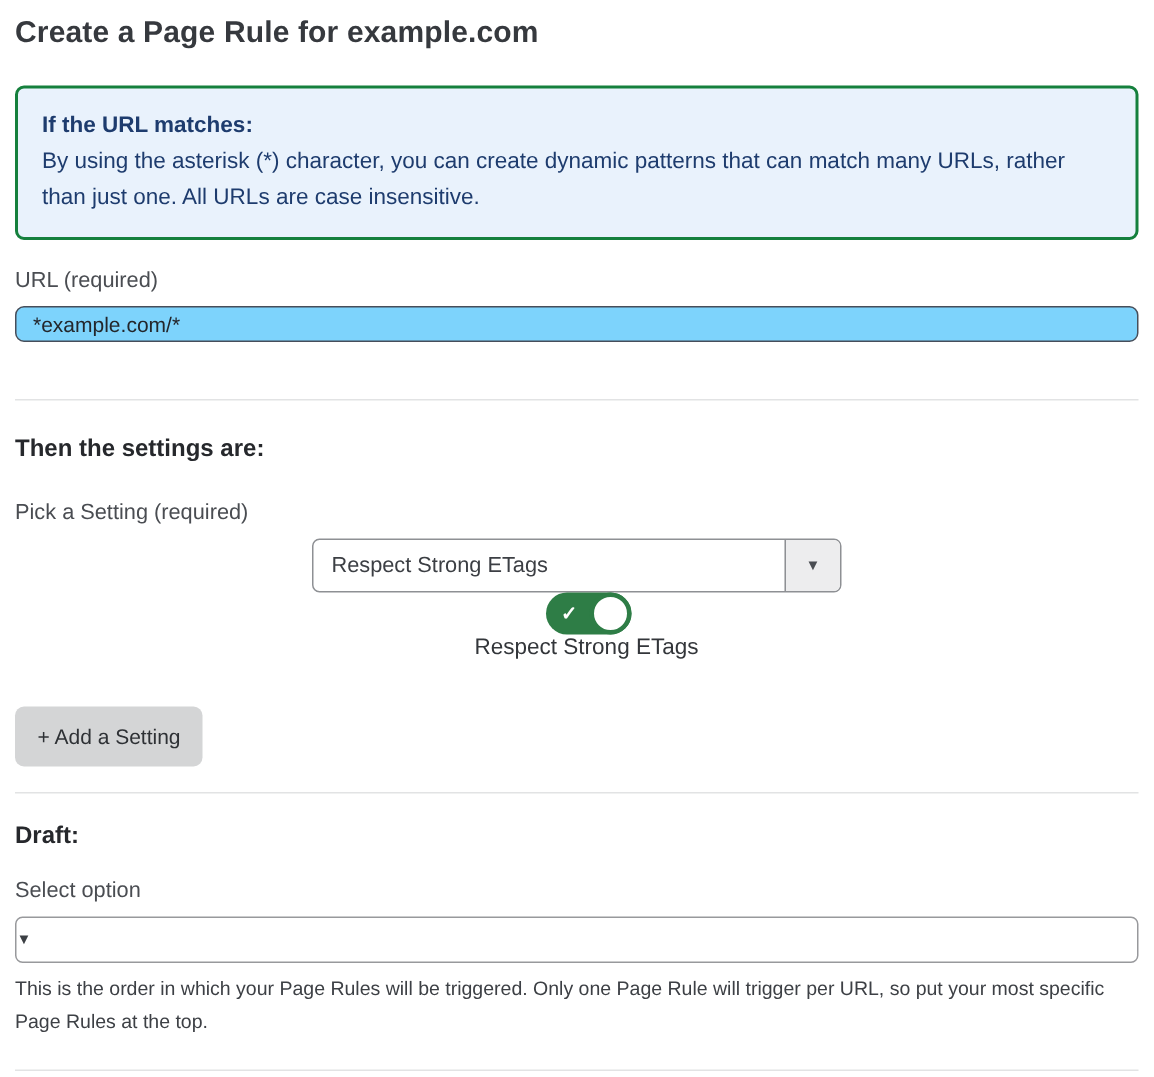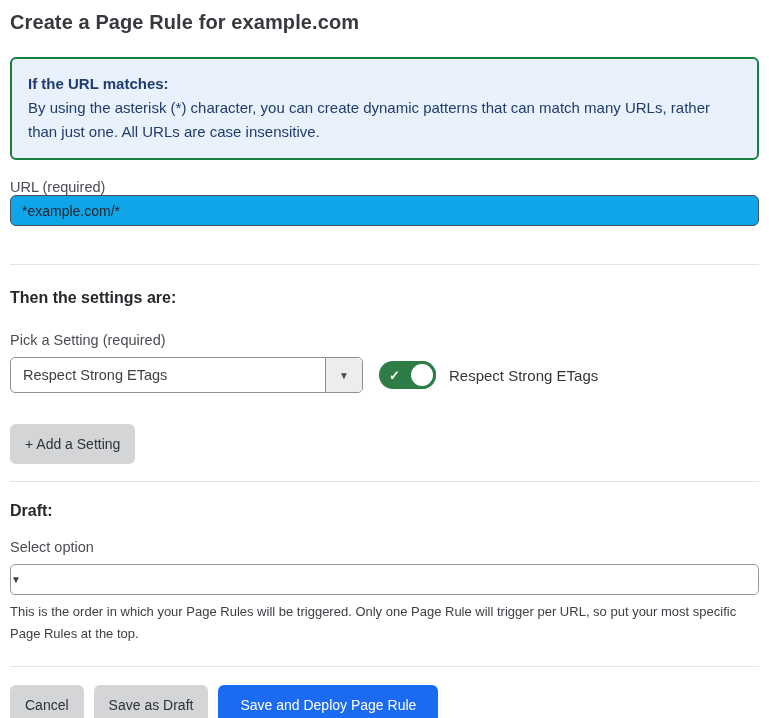--- a/index.html
+++ b/index.html
@@ -35,22 +35,23 @@
     cursor: pointer;
   }
   .field-label {
     margin-top: 19px;
     font-size: 14.5px;
     color: #4a4d52;
   }
   .url-input {
     display: block;
     width: 749px;
-    height: 31px;
-    background: #0ea5e9;
+    height: 24px;
+    margin-top: 9px;
+    background: #7dd3fc;
     border: 1px solid #474e5a;
     border-radius: 6px;
     padding: 0 11px;
     font-family: "Liberation Sans", sans-serif;
     font-size: 14px;
     color: #23262b;
     outline: none;
   }
   .divider {
     border: none;
@@ -65,20 +66,21 @@
     font-weight: 700;
     color: #26282c;
   }
   .settings-heading { margin-top: 24px; }
   .order-heading { margin-top: 20px; }
   .picker-label { margin-top: 25px; }
   .setting-row {
     margin-top: 9px;
     display: flex;
     align-items: center;
+    flex-direction: column;
   }
   .setting-select {
     width: 353px;
     height: 36px;
     background: #ffffff;
     border: 1px solid #8e9094;
     border-radius: 5px;
     display: flex;
     align-items: stretch;
     cursor: pointer;

